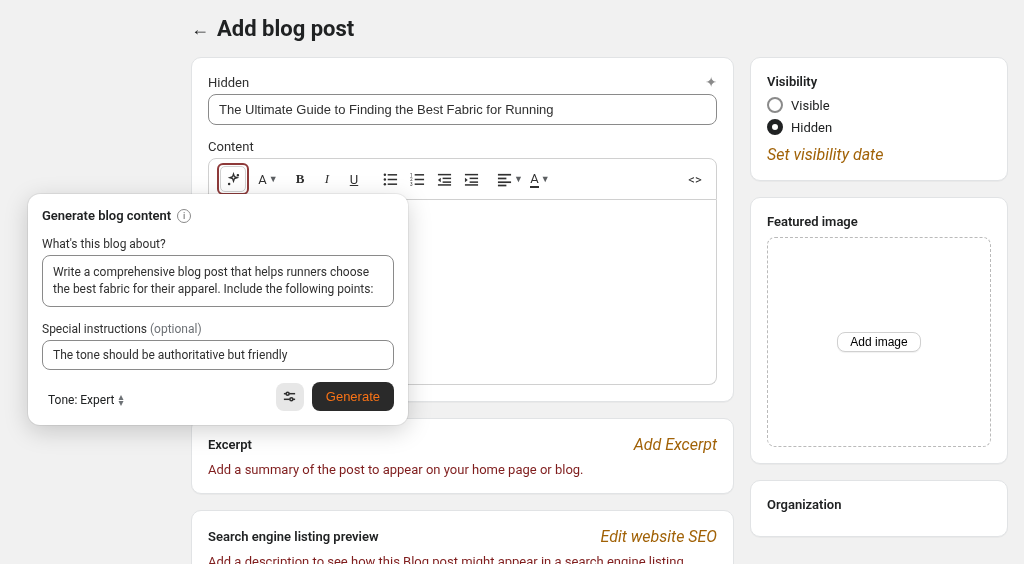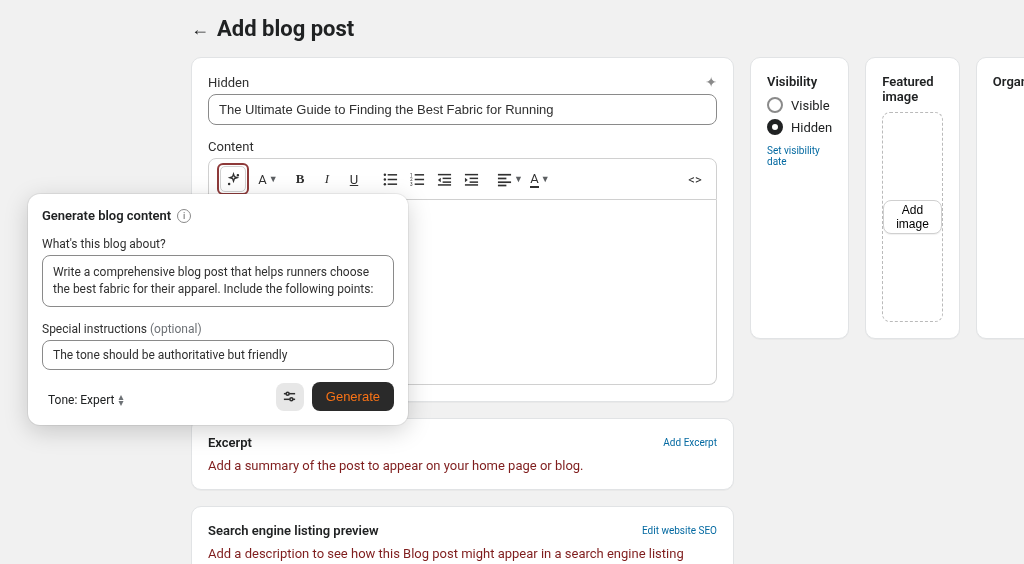--- a/index.html
+++ b/index.html
@@ -32,21 +32,21 @@
       font-size: 22px;
       font-weight: 700;
     }
     .layout {
       display: flex;
       gap: 16px;
       align-items: flex-start;
       padding-left: 175px;
     }
     .main-col { flex: 1; }
-    .side-col { width: 258px; display: flex; flex-direction: row; gap: 16px; }
+    .side-col { width: 258px; display: flex; flex-direction: column; gap: 16px; }
     .card {
       background: #fff;
       border-radius: 10px;
       border: 1px solid #e1e3e5;
       padding: 16px;
       margin-bottom: 16px;
       box-shadow: 0 1px 0 rgba(0,0,0,0.03);
     }
     .side-col .card { margin-bottom: 0; }
     .card-label {
@@ -134,23 +134,24 @@
       display: flex;
       justify-content: space-between;
       align-items: center;
       margin-bottom: 8px;
     }
     .excerpt-title {
       font-size: 13px;
       font-weight: 600;
     }
     .link-action {
-      color: #0369a1;
-      font-size: 10px;
-      cursor: pointer;
+      color: #a16207;
+      font-size: 16px;
+      cursor: pointer;
+      font-style: italic;
     }
     .muted-text {
       color: #7f1d1d;
       font-size: 13px;
     }
     .radio-row {
       display: flex;
       align-items: center;
       gap: 8px;
       margin: 6px 0;

